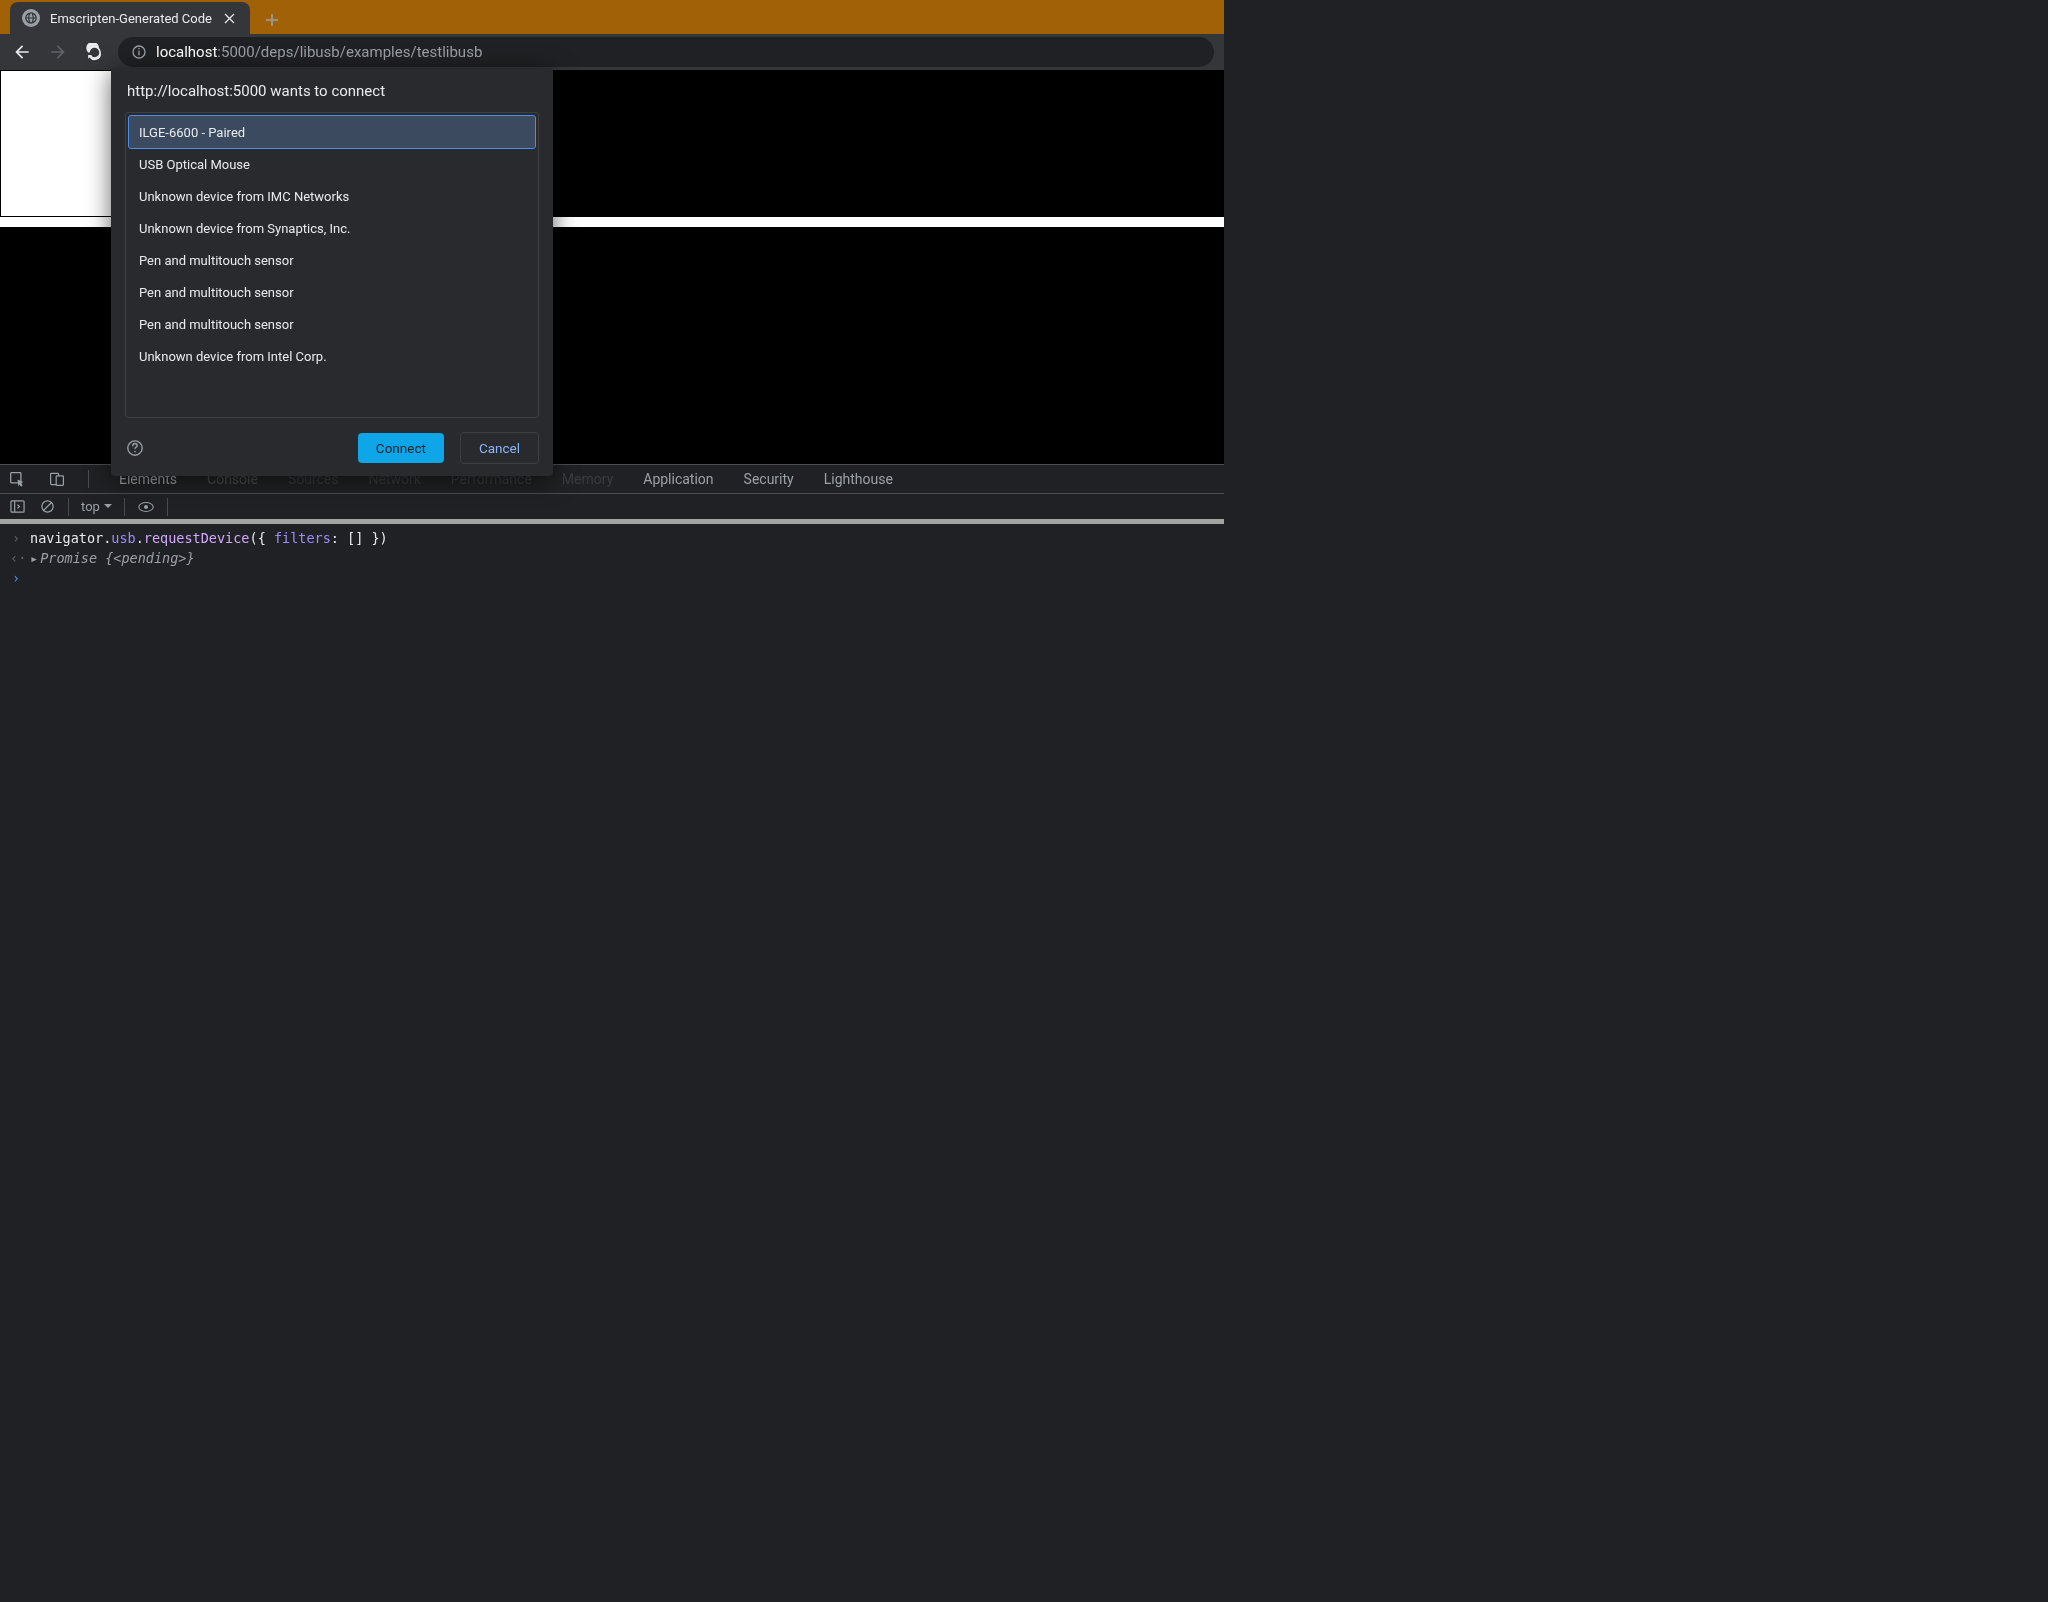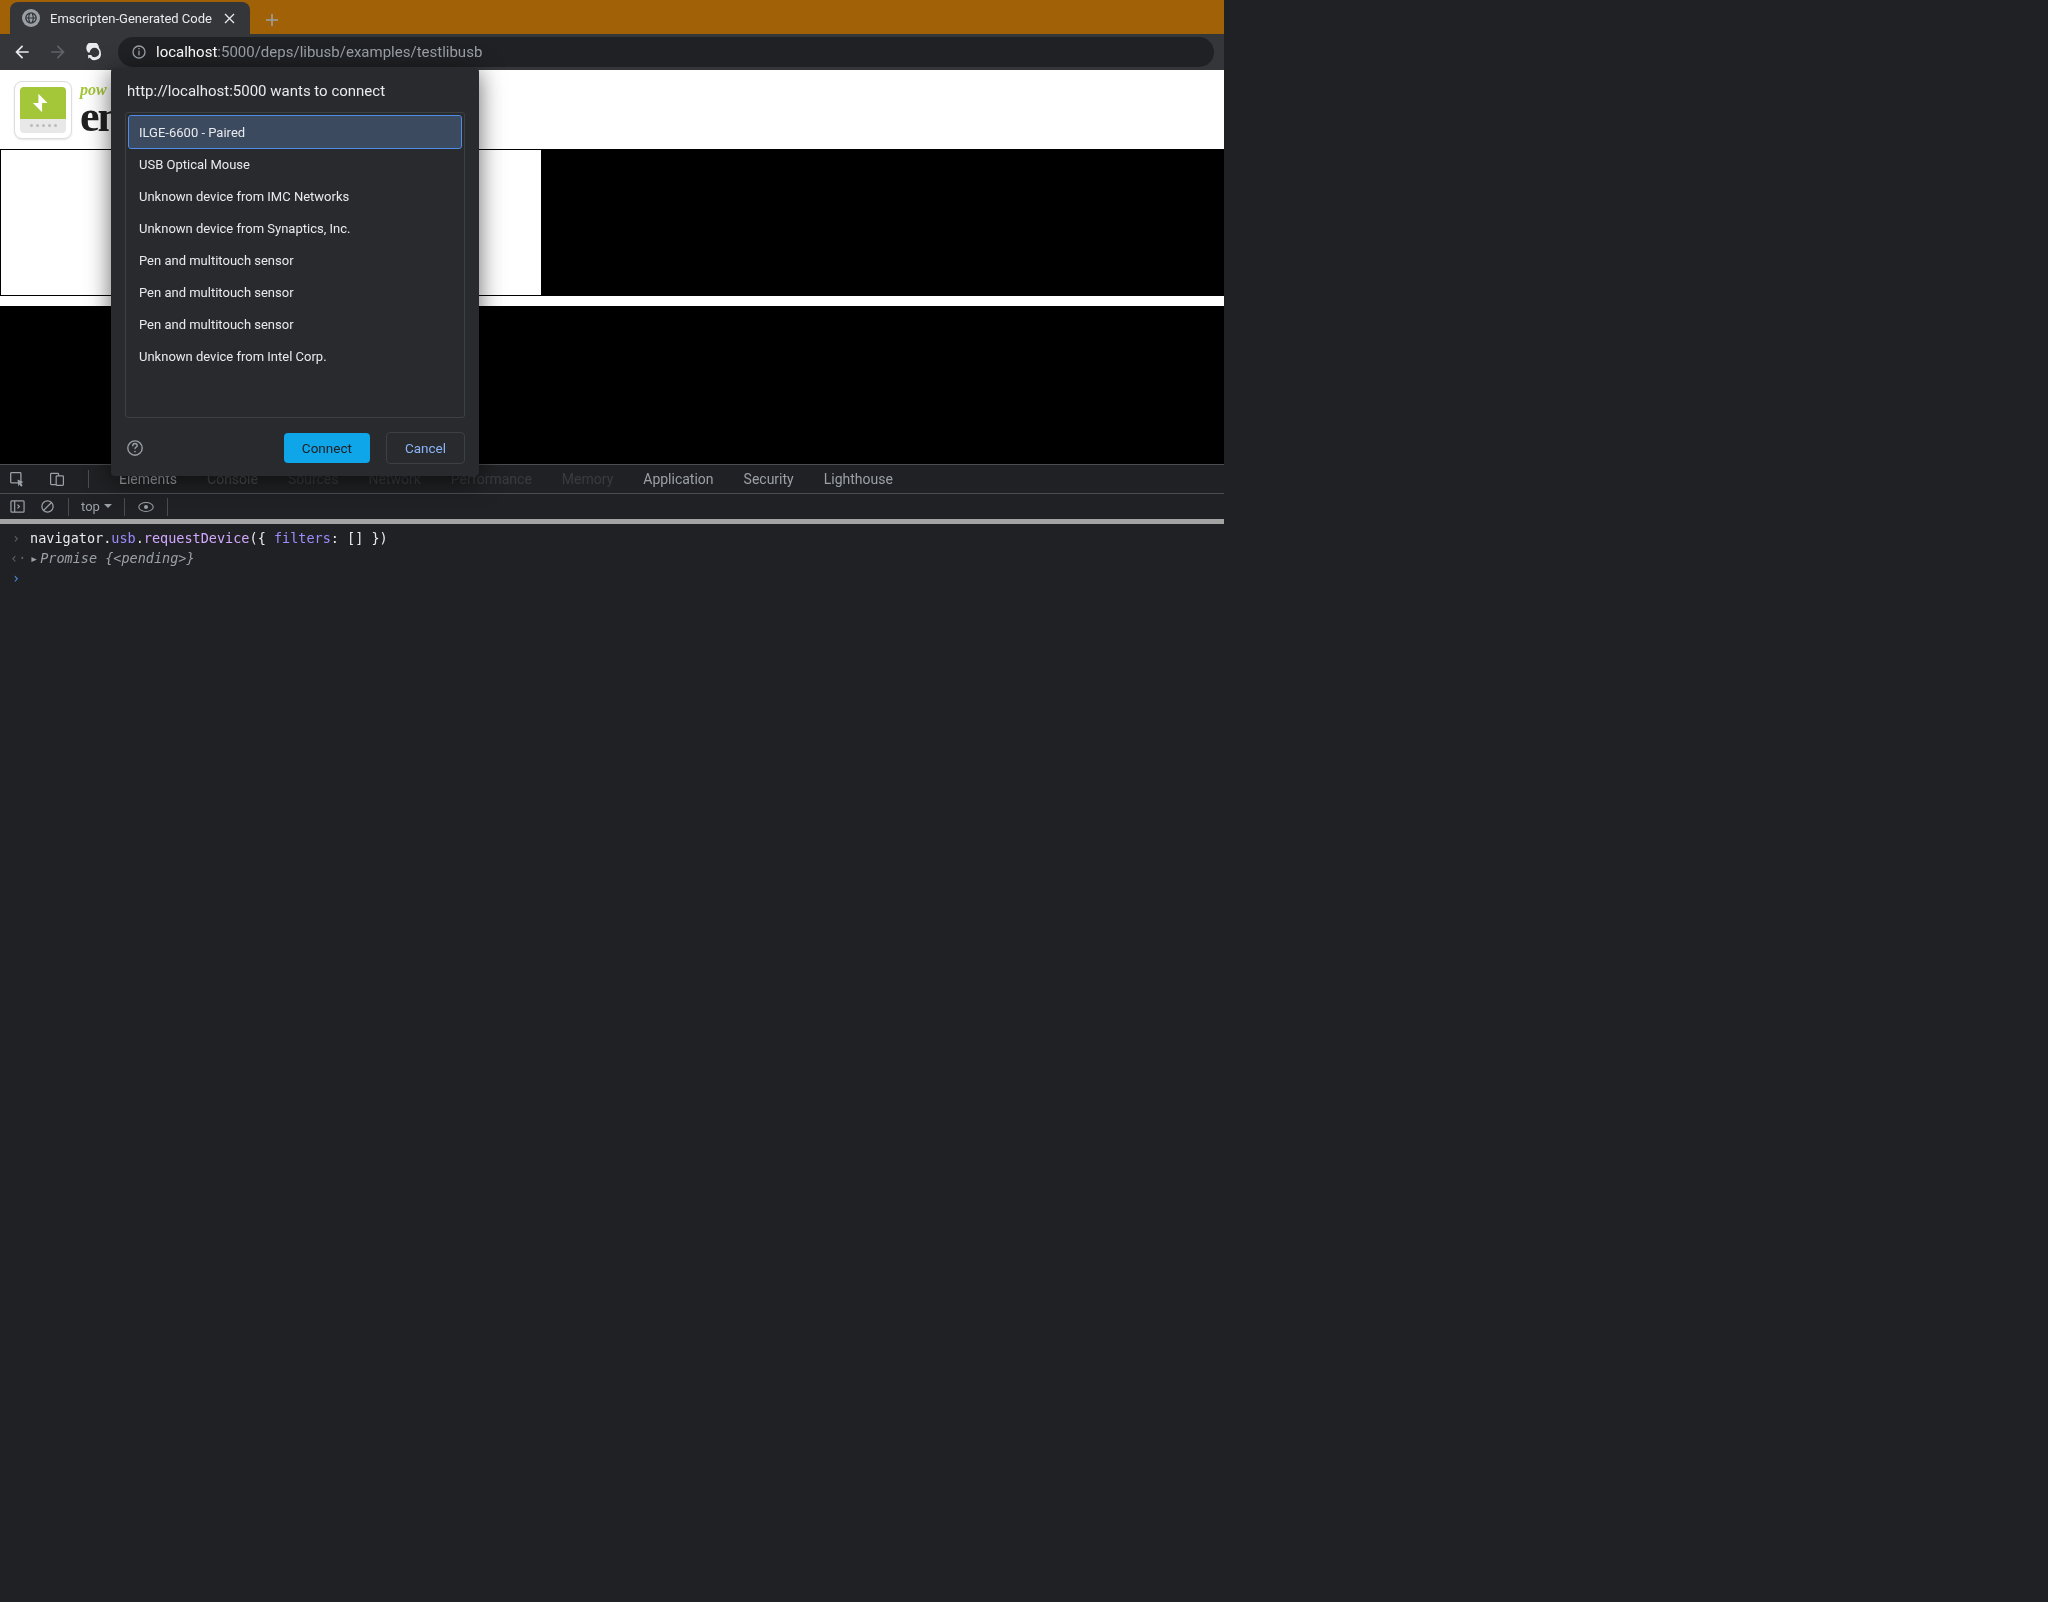--- a/index.html
+++ b/index.html
@@ -194,21 +194,21 @@
     .c-brace { color: #e8eaed; }
     .c-italic { font-style: italic; color: #9aa0a6; }
     .c-arrow { color: #9aa0a6; margin-right: 2px;}
     .c-blue-marker { color: #4e8ee8; }
 
     
     .dialog {
       position: absolute;
       left: 111px;
       top: 68px;
-      width: 368px;
+      width: 442px;
       background: #292a2d;
       box-shadow: 0 4px 24px rgba(0,0,0,0.6);
       border-radius: 4px;
       z-index: 100;
       padding: 14px 14px 12px 14px;
       display: flex;
       flex-direction: column;
     }
     .dialog-title {
       font-size: 15px;
@@ -304,40 +304,20 @@
           <rect x="11" y="6" width="2" height="2" fill="#9aa0a6"></rect>
         </svg>
     </span>
     <span>
       <span class="addr-host">localhost</span><span class="addr-path">:5000/deps/libusb/examples/testlibusb</span>
     </span>
   </div>
 </div>
 
 <div class="content-area">
-  <div class="page-header">
-    <div class="emsc-icon">
-      <div class="emsc-icon-top">
-        <svg viewBox="0 0 24 24">
-            <path d="M7 2l10 10h-6v10L1 12h6z"></path>
-          </svg>
-      </div>
-      <div class="emsc-icon-dots">
-          <span></span>
-          <span></span>
-          <span></span>
-          <span></span>
-          <span></span>
-        </div>
-    </div>
-    <div class="emsc-text">
-      <span class="emsc-pow">pow</span>
-      <span class="emsc-en">en</span>
-    </div>
-  </div>
   <div class="page-band1">
       <div class="page-band1-inner"></div>
     </div>
   <div class="page-band2"></div>
 </div>
 
 <div class="devtools">
   <div class="dt-tabs">
     <span class="dt-icon-btn">
       <svg width="17" height="17" viewBox="0 0 20 20">

